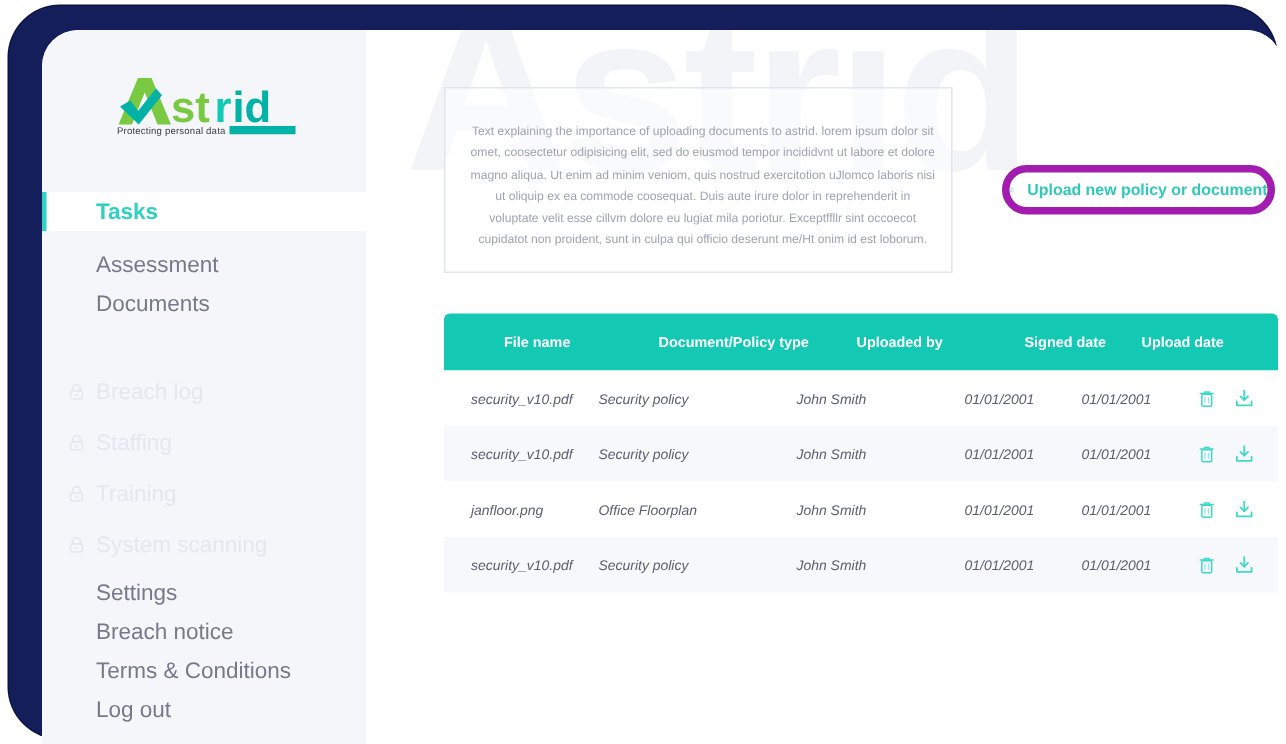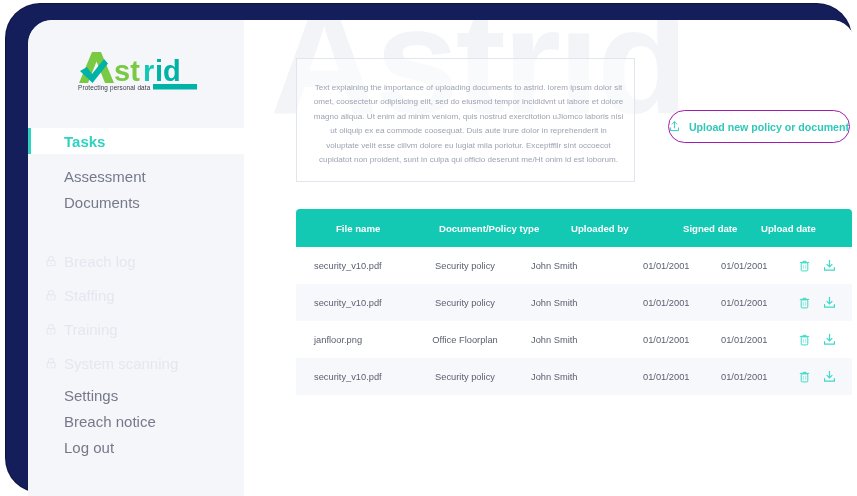--- a/index.html
+++ b/index.html
@@ -127,21 +127,21 @@
     font-size: 8.1px;
     line-height: 14.4px;
     color: #9ea3b2;
     text-align: center;
   }
 
   #upload-button {
     position: absolute;
     left: 424px; top: 90px;
     width: 182px; height: 33px;
-    border: 1px solid #a21caf;
+    border: 5px solid #a21caf;
     border-radius: 17px;
     background: #ffffff;
     display: flex;
     align-items: center;
     justify-content: center;
     gap: 9px;
     cursor: pointer;
   }
   #upload-button .btn-label {
     font-size: 10.6px;
@@ -174,24 +174,25 @@
     height: 37px;
     display: flex;
     align-items: center;
     background: #ffffff;
   }
   .row.alt { background: #f7f8fb; }
   .row .td {
     font-size: 9.3px;
     color: #5a5f70;
     white-space: nowrap;
+    font-style: italic;
   }
 
   .c0 { width: 103px; padding-left: 18px; }
-  .c1 { width: 132px; text-align: center; }
+  .c1 { width: 132px; }
   .c2 { width: 112px; }
   .c3 { width: 78px; }
   .c4 { width: 78px; }
   .c5 { width: 45px; display: flex; align-items: center; gap: 13px; }
 
   .row-action { cursor: pointer; line-height: 0; }
 
   svg { display: block; }
 </style>
 </head>
@@ -268,20 +269,23 @@
       </div>
 
       <div class="nav-group" id="nav-footer">
         <div class="nav-item">
           <span>Settings</span>
         </div>
         <div class="nav-item">
           <span>Breach notice</span>
         </div>
         <div class="nav-item">
+          <span>Terms &amp; Conditions</span>
+        </div>
+        <div class="nav-item">
           <span>Log out</span>
         </div>
       </div>
     </div>
 
     <div id="main">
 
       <div id="watermark">Astrid</div>
 
       <div id="intro-card">

